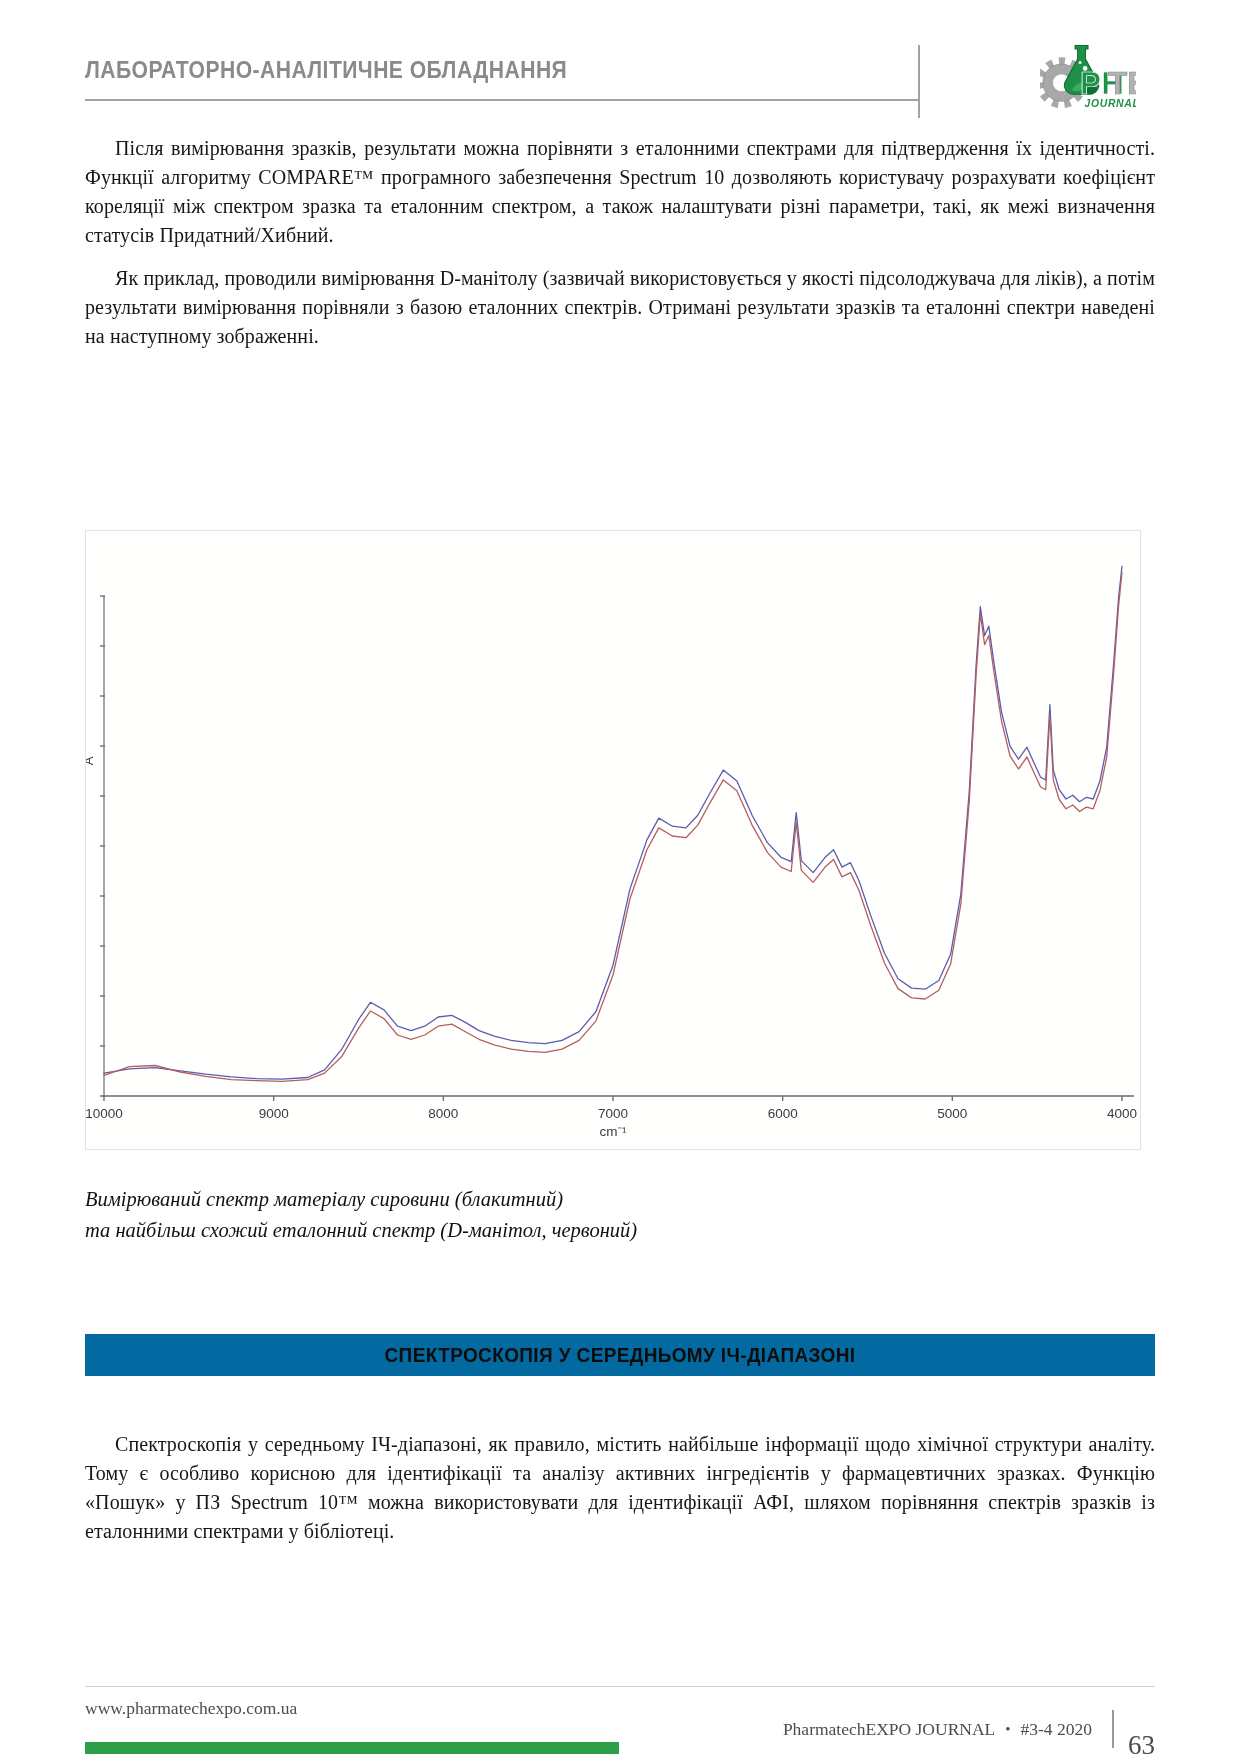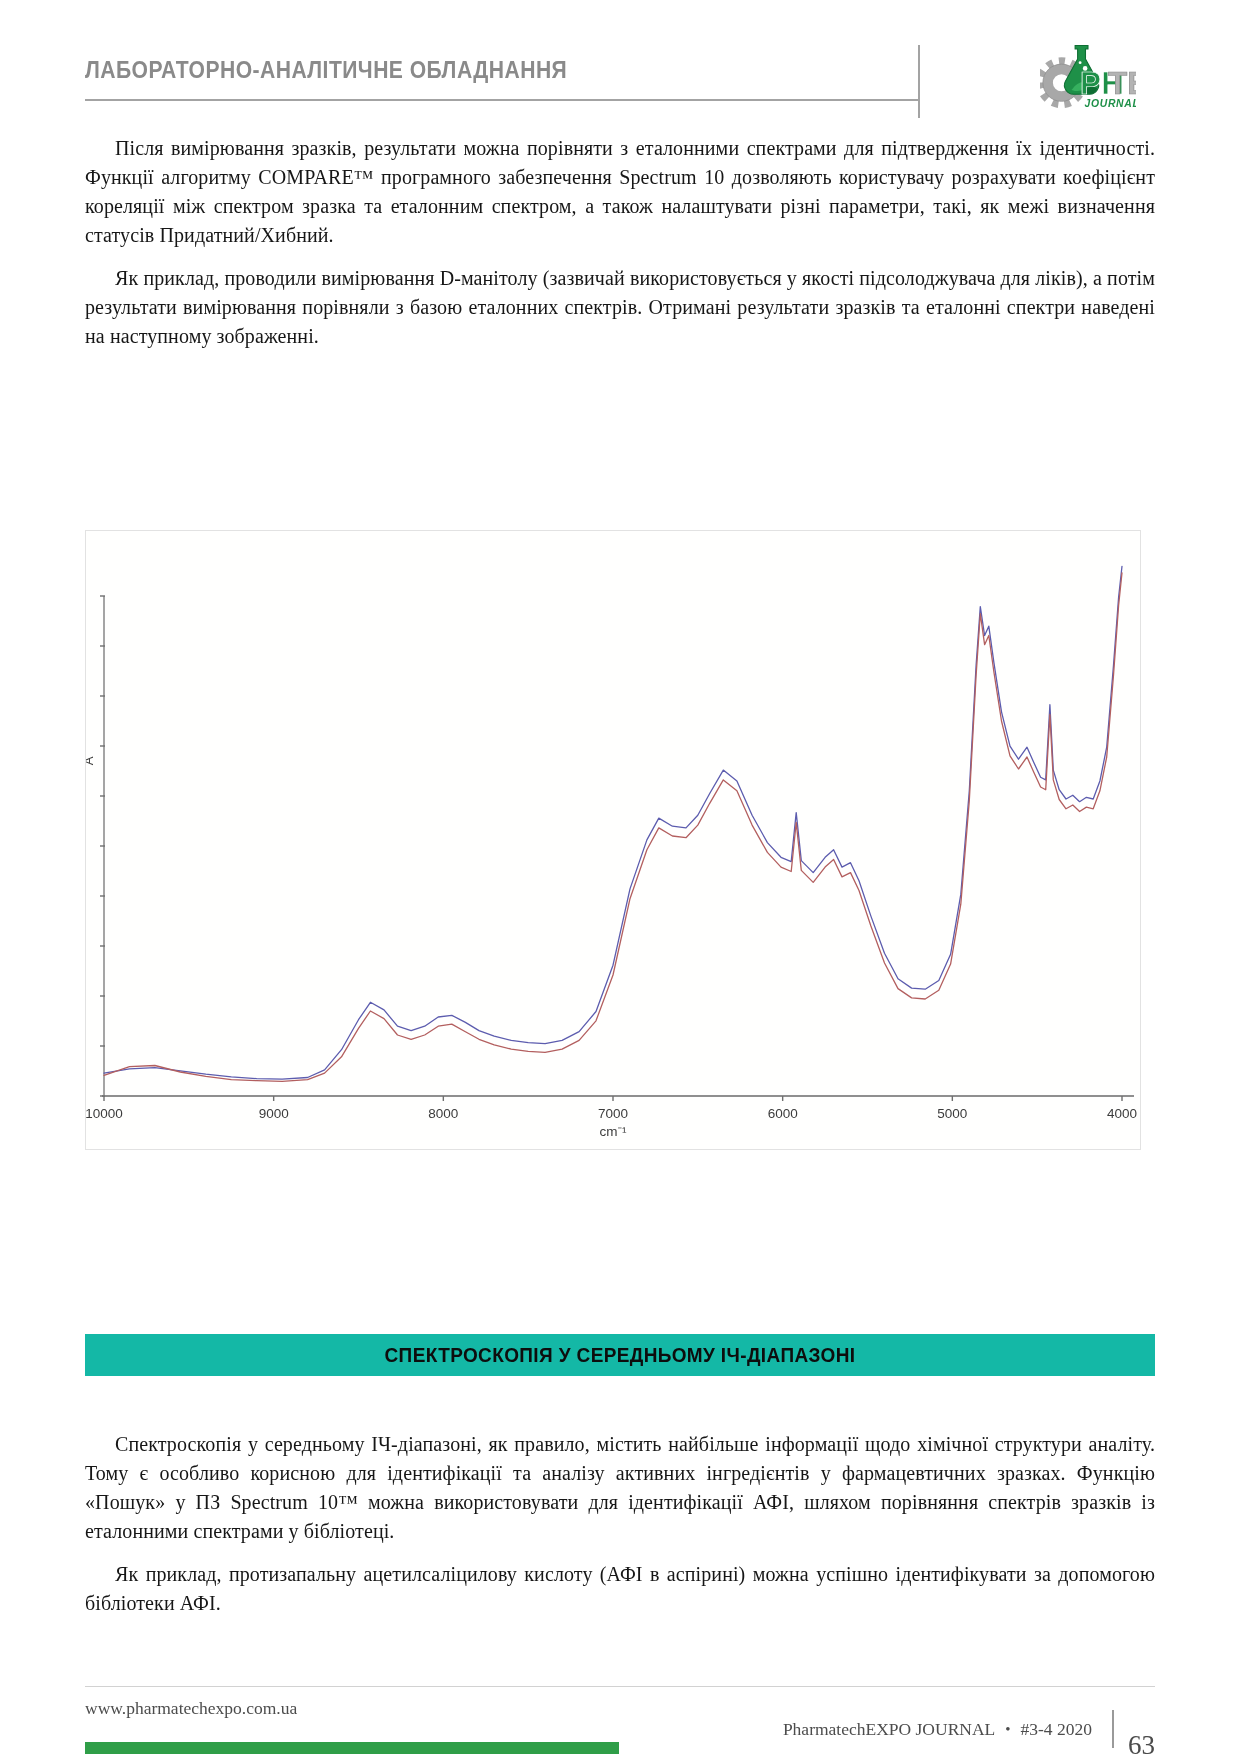--- a/index.html
+++ b/index.html
@@ -24,21 +24,21 @@
   .chart-fig{position:absolute;left:85px;top:530px;width:1056px;height:620px;
              background:#fffffe;border:1px solid #e2e2e2;box-sizing:border-box;}
   .chart-fig svg{display:block;}
 
   
   .caption{position:absolute;left:85px;top:1184px;font-style:italic;font-size:20.5px;
            line-height:31px;color:#111;}
 
   
   .section-bar{position:absolute;left:85px;top:1334px;width:1070px;height:42px;
-               background:#14b8a6;text-align:center;}
+               background:#0369a1;text-align:center;}
   .section-bar span{display:block;line-height:42px;font-family:"Liberation Sans",sans-serif;
                font-weight:bold;font-size:20px;letter-spacing:.4px;color:#0d0d0d;
                transform:scaleX(.95);}
 
   
   .f-rule{position:absolute;left:85px;top:1686px;width:1070px;height:1px;background:#d2d2d2;}
   .f-site{position:absolute;left:85px;top:1698px;font-size:17.5px;color:#4c4c4c;text-align:right;}
   .f-right{position:absolute;right:86px;top:1694px;display:flex;align-items:center;gap:10px;
            font-size:17.5px;color:#4c4c4c;}
   .f-journal{white-space:nowrap;}
@@ -113,28 +113,31 @@
         <text x="866.3333333333334" y="587" text-anchor="middle" fill="#3c3c3c" font-size="13.5" font-family="Liberation Sans, sans-serif">5000</text>
         <line x1="1036" y1="565" x2="1036" y2="570" stroke="#6f6f6f" stroke-width="1.4"></line>
         <text x="1036" y="587" text-anchor="middle" fill="#3c3c3c" font-size="13.5" font-family="Liberation Sans, sans-serif">4000</text>
         <text x="527" y="605" text-anchor="middle" fill="#3c3c3c" font-size="13.5" font-family="Liberation Sans, sans-serif">cm⁻¹</text>
         <text x="7" y="230" fill="#3c3c3c" font-size="13" font-family="Liberation Sans, sans-serif" transform="rotate(-90 7 230)" text-anchor="middle">A</text>
         <polyline points="18.0,542.1 43.5,537.8 68.9,536.7 94.3,539.9 119.8,543.2 145.3,545.9 170.7,547.6 196.1,548.1 221.6,546.5 238.6,538.8 255.5,518.7 272.5,488.7 284.4,471.3 298.0,478.9 311.5,495.2 325.1,499.6 338.7,495.2 352.2,486.0 365.8,484.3 379.4,491.4 393.0,499.6 408.2,505.1 425.2,509.4 442.2,511.6 459.1,512.7 476.1,509.4 493.1,500.7 510.0,480.5 527.0,434.2 544.0,357.9 560.9,308.9 572.8,287.1 586.4,295.2 600.0,296.9 611.8,284.3 623.7,262.5 637.3,239.1 650.9,250.0 666.1,284.3 681.4,311.6 695.0,326.3 705.2,330.6 710.2,281.6 715.3,329.6 727.2,341.6 739.1,326.3 747.6,318.7 756.0,336.1 764.5,331.7 773.0,349.7 784.9,385.1 798.5,422.2 812.0,447.8 825.6,457.1 839.2,458.2 852.8,449.5 864.6,423.3 874.8,363.4 883.3,259.8 890.1,134.4 894.3,75.6 898.6,104.5 902.8,95.2 907.9,131.7 915.5,180.8 924.0,215.1 932.5,228.2 941.0,216.2 947.8,231.5 954.6,246.2 959.7,248.9 963.9,173.7 967.3,239.1 973.2,258.7 980.0,268.0 986.8,264.2 993.6,270.7 1000.4,266.3 1007.2,268.0 1013.9,250.0 1020.7,216.2 1027.5,134.4 1032.6,66.3 1036.0,35.3" fill="none" stroke="#5c5cae" stroke-width="1.3" stroke-linejoin="round" stroke-linecap="round"></polyline>
         <polyline points="18.0,544.3 43.5,535.6 68.9,534.5 94.3,541.0 119.8,545.4 145.3,548.6 170.7,549.7 196.1,550.3 221.6,548.6 238.6,542.1 255.5,525.8 272.5,497.4 284.4,480.0 298.0,487.6 311.5,504.0 325.1,508.3 338.7,504.0 352.2,495.2 365.8,493.1 379.4,500.7 393.0,508.3 408.2,513.8 425.2,518.1 442.2,520.3 459.1,521.4 476.1,518.1 493.1,509.4 510.0,489.8 527.0,444.0 544.0,367.7 560.9,318.7 572.8,296.9 586.4,305.0 600.0,306.7 611.8,294.1 623.7,272.3 637.3,248.9 650.9,259.8 666.1,294.1 681.4,321.4 695.0,336.1 705.2,340.5 710.2,291.4 715.3,339.4 727.2,351.4 739.1,336.1 747.6,328.5 756.0,345.9 764.5,341.6 773.0,359.5 784.9,395.0 798.5,432.0 812.0,457.6 825.6,466.9 839.2,468.0 852.8,459.3 864.6,433.1 874.8,373.2 883.3,269.6 890.1,144.3 894.3,82.7 898.6,113.7 902.8,104.5 907.9,141.0 915.5,190.0 924.0,224.9 932.5,238.0 941.0,226.0 947.8,241.3 954.6,256.0 959.7,258.7 963.9,183.5 967.3,248.9 973.2,268.5 980.0,277.8 986.8,274.0 993.6,280.5 1000.4,276.1 1007.2,277.8 1013.9,259.8 1020.7,226.0 1027.5,144.3 1032.6,74.5 1036.0,41.8" fill="none" stroke="#b35f5f" stroke-width="1.3" stroke-linejoin="round" stroke-linecap="round"></polyline>
       </svg>
   </div>
 
+  <div class="caption">
+    <div>Вимірюваний спектр матеріалу сировини (блакитний)</div>
+    <div>та найбільш схожий еталонний спектр (D-манітол, червоний)</div>
+  </div>
 
   <div class="section-bar">
     <span>СПЕКТРОСКОПІЯ У СЕРЕДНЬОМУ ІЧ-ДІАПАЗОНІ</span>
   </div>
 
   <div class="textblock tb2">
     <p>Спектроскопія у середньому ІЧ-діапазоні, як правило, містить найбільше інформації щодо хімічної структури аналіту. Тому є особливо корисною для ідентифікації та аналізу активних інгредієнтів у фармацевтичних зразках. Функцію «Пошук» у ПЗ Spectrum 10™ можна використовувати для ідентифікації АФІ, шляхом порівняння спектрів зразків із еталонними спектрами у бібліотеці.</p>
-    <p>Як приклад, протизапальну ацетилсаліцилову кислоту (АФІ в аспірині) можна успішно ідентифікувати за допомогою бібліотеки АФІ.</p>
   </div>
 
   <div class="f-rule"></div>
   <div class="f-site">www.pharmatechexpo.com.ua</div>
   <div class="f-right">
     <span class="f-journal">PharmatechEXPO JOURNAL</span>
     <span class="f-bullet">•</span>
     <span class="f-issue">#3-4 2020</span>
     <span class="f-vline"></span>
     <span class="f-page">63</span>

